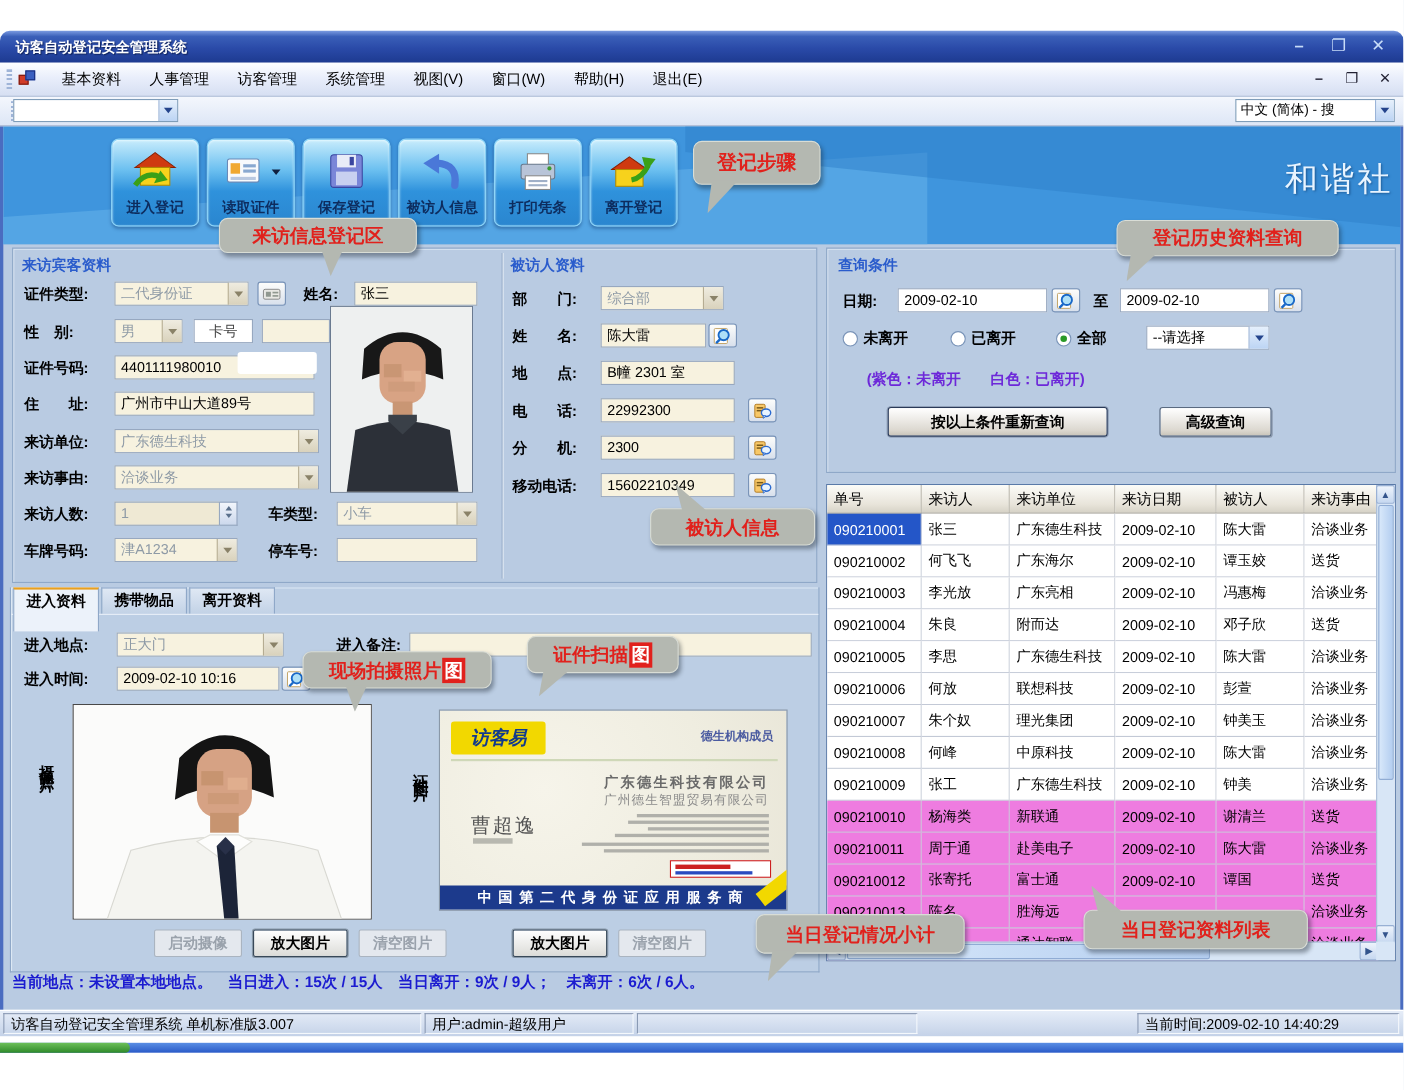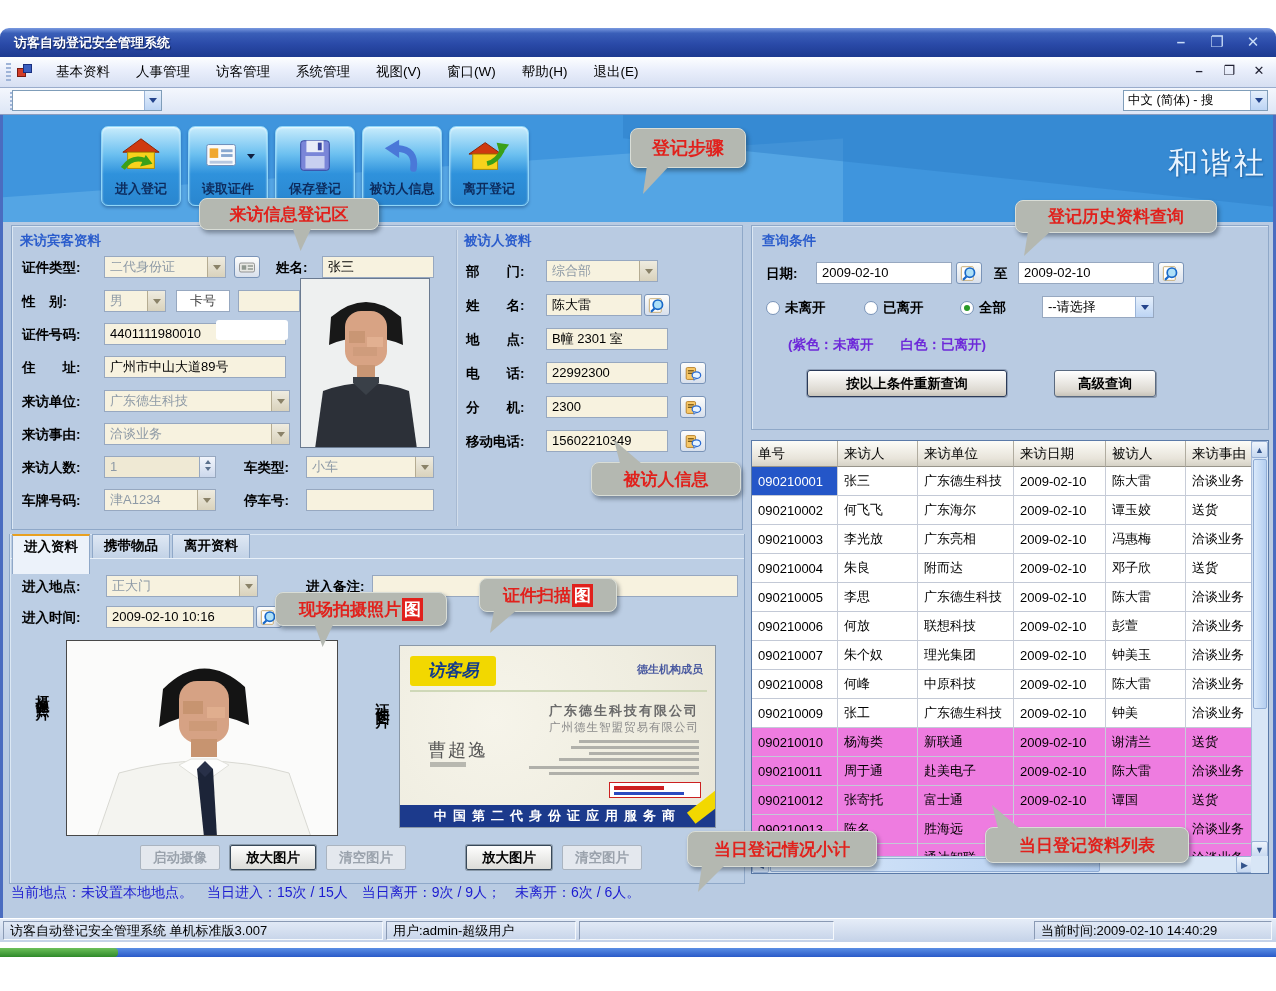--- a/index.html
+++ b/index.html
@@ -109,21 +109,21 @@
   
   .ct { position:absolute; background:#b4b8b1; border:1px solid #d9ddd6; border-radius:8px; box-shadow:2px 3px 4px rgba(20,30,40,.4);
     color:#e1211c; font-weight:bold; font-size:18px; display:flex; align-items:center; justify-content:center; z-index:50; white-space:nowrap; }
   .ct .tail { position:absolute; background:#b4b8b1; width:28px; height:30px; }
   .ct .hl { background:#e1211c; color:#fff; padding:0 2px; margin-left:1px; }
   .t-dl { clip-path:polygon(15% 0,100% 0,0 100%); }
   .t-d  { clip-path:polygon(15% 0,85% 0,45% 100%); }
   .t-ul { clip-path:polygon(0 0,100% 100%,22% 100%); }
 
   
-  .summary { position:absolute; left:8px; top:769px; color:#1b1bd0; font-weight:normal; font-size:14px; }
+  .summary { position:absolute; left:8px; top:769px; color:#1b1bd0; font-weight:bold; font-size:14px; }
   .statusbar { position:absolute; left:0; top:918px; width:1276px; height:24px;
     background:linear-gradient(180deg,#e6edf8,#c4d2e8); border-top:1px solid #fff; }
   .sb-panel { position:absolute; top:2px; height:19px; border:1px solid; border-color:#8a9ab4 #f4f8fc #f4f8fc #8a9ab4; padding:0 6px; line-height:17px; font-size:13px; white-space:nowrap; overflow:hidden; }
   .taskbar { position:absolute; left:0; top:948px; width:1276px; height:9px; background:linear-gradient(180deg,#5a8ee4,#2a5ac8); }
   .taskbar .start { position:absolute; left:0; top:0; width:118px; height:9px; background:linear-gradient(180deg,#6cc05a,#2f8a2a); border-radius:0 4px 4px 0; }
 
   
   .bizcard { position:absolute; left:389px; top:111px; width:317px; height:183px; border:1px solid #8a98a8; background:
     radial-gradient(circle at 30% 40%, #f6f4ea 0%, #efede0 60%, #e9e6d8 100%); overflow:hidden; }
   .bc-logo { position:absolute; left:10px; top:10px; width:86px; height:30px; background:#f2d800; border-radius:3px;
@@ -242,20 +242,33 @@
               <svg viewBox="0 0 44 40">
                 <path d="M34 33 Q37 13 17 12" fill="none" stroke="#4a78d8" stroke-width="7" stroke-linecap="round"></path>
                 <polygon points="19,3 19,22 4,12" fill="#4a78d8"></polygon>
               </svg>
             </span>
             <span class="tlabel">被访人信息</span>
           </div>
           <div class="tbtn">
             <span class="ticon">
               <svg viewBox="0 0 44 40">
+                <rect x="12" y="3" width="20" height="11" fill="#fff" stroke="#888"></rect>
+                <rect x="6" y="13" width="32" height="14" rx="2" fill="#b8c4d8" stroke="#68788c"></rect>
+                <rect x="10" y="24" width="24" height="13" fill="#fff" stroke="#888"></rect>
+                <rect x="13" y="28" width="18" height="2" fill="#a0b0c8"></rect>
+                <rect x="13" y="32" width="18" height="2" fill="#a0b0c8"></rect>
+                <circle cx="33" cy="17" r="2" fill="#3a9a30"></circle>
+              </svg>
+            </span>
+            <span class="tlabel">打印凭条</span>
+          </div>
+          <div class="tbtn">
+            <span class="ticon">
+              <svg viewBox="0 0 44 40">
                 <polygon points="18,6 35,18 1,18" fill="#cf3a10" stroke="#8a1f00"></polygon>
                 <rect x="5" y="18" width="26" height="16" fill="#f7d21c" stroke="#b08a00"></rect>
                 <path d="M20 28 Q30 26 36 14" fill="none" stroke="#3aa018" stroke-width="5"></path>
                 <polygon points="30,6 43,8 34,20" fill="#3aa018"></polygon>
               </svg>
             </span>
             <span class="tlabel">离开登记</span>
           </div>
         </div>
     </div>

